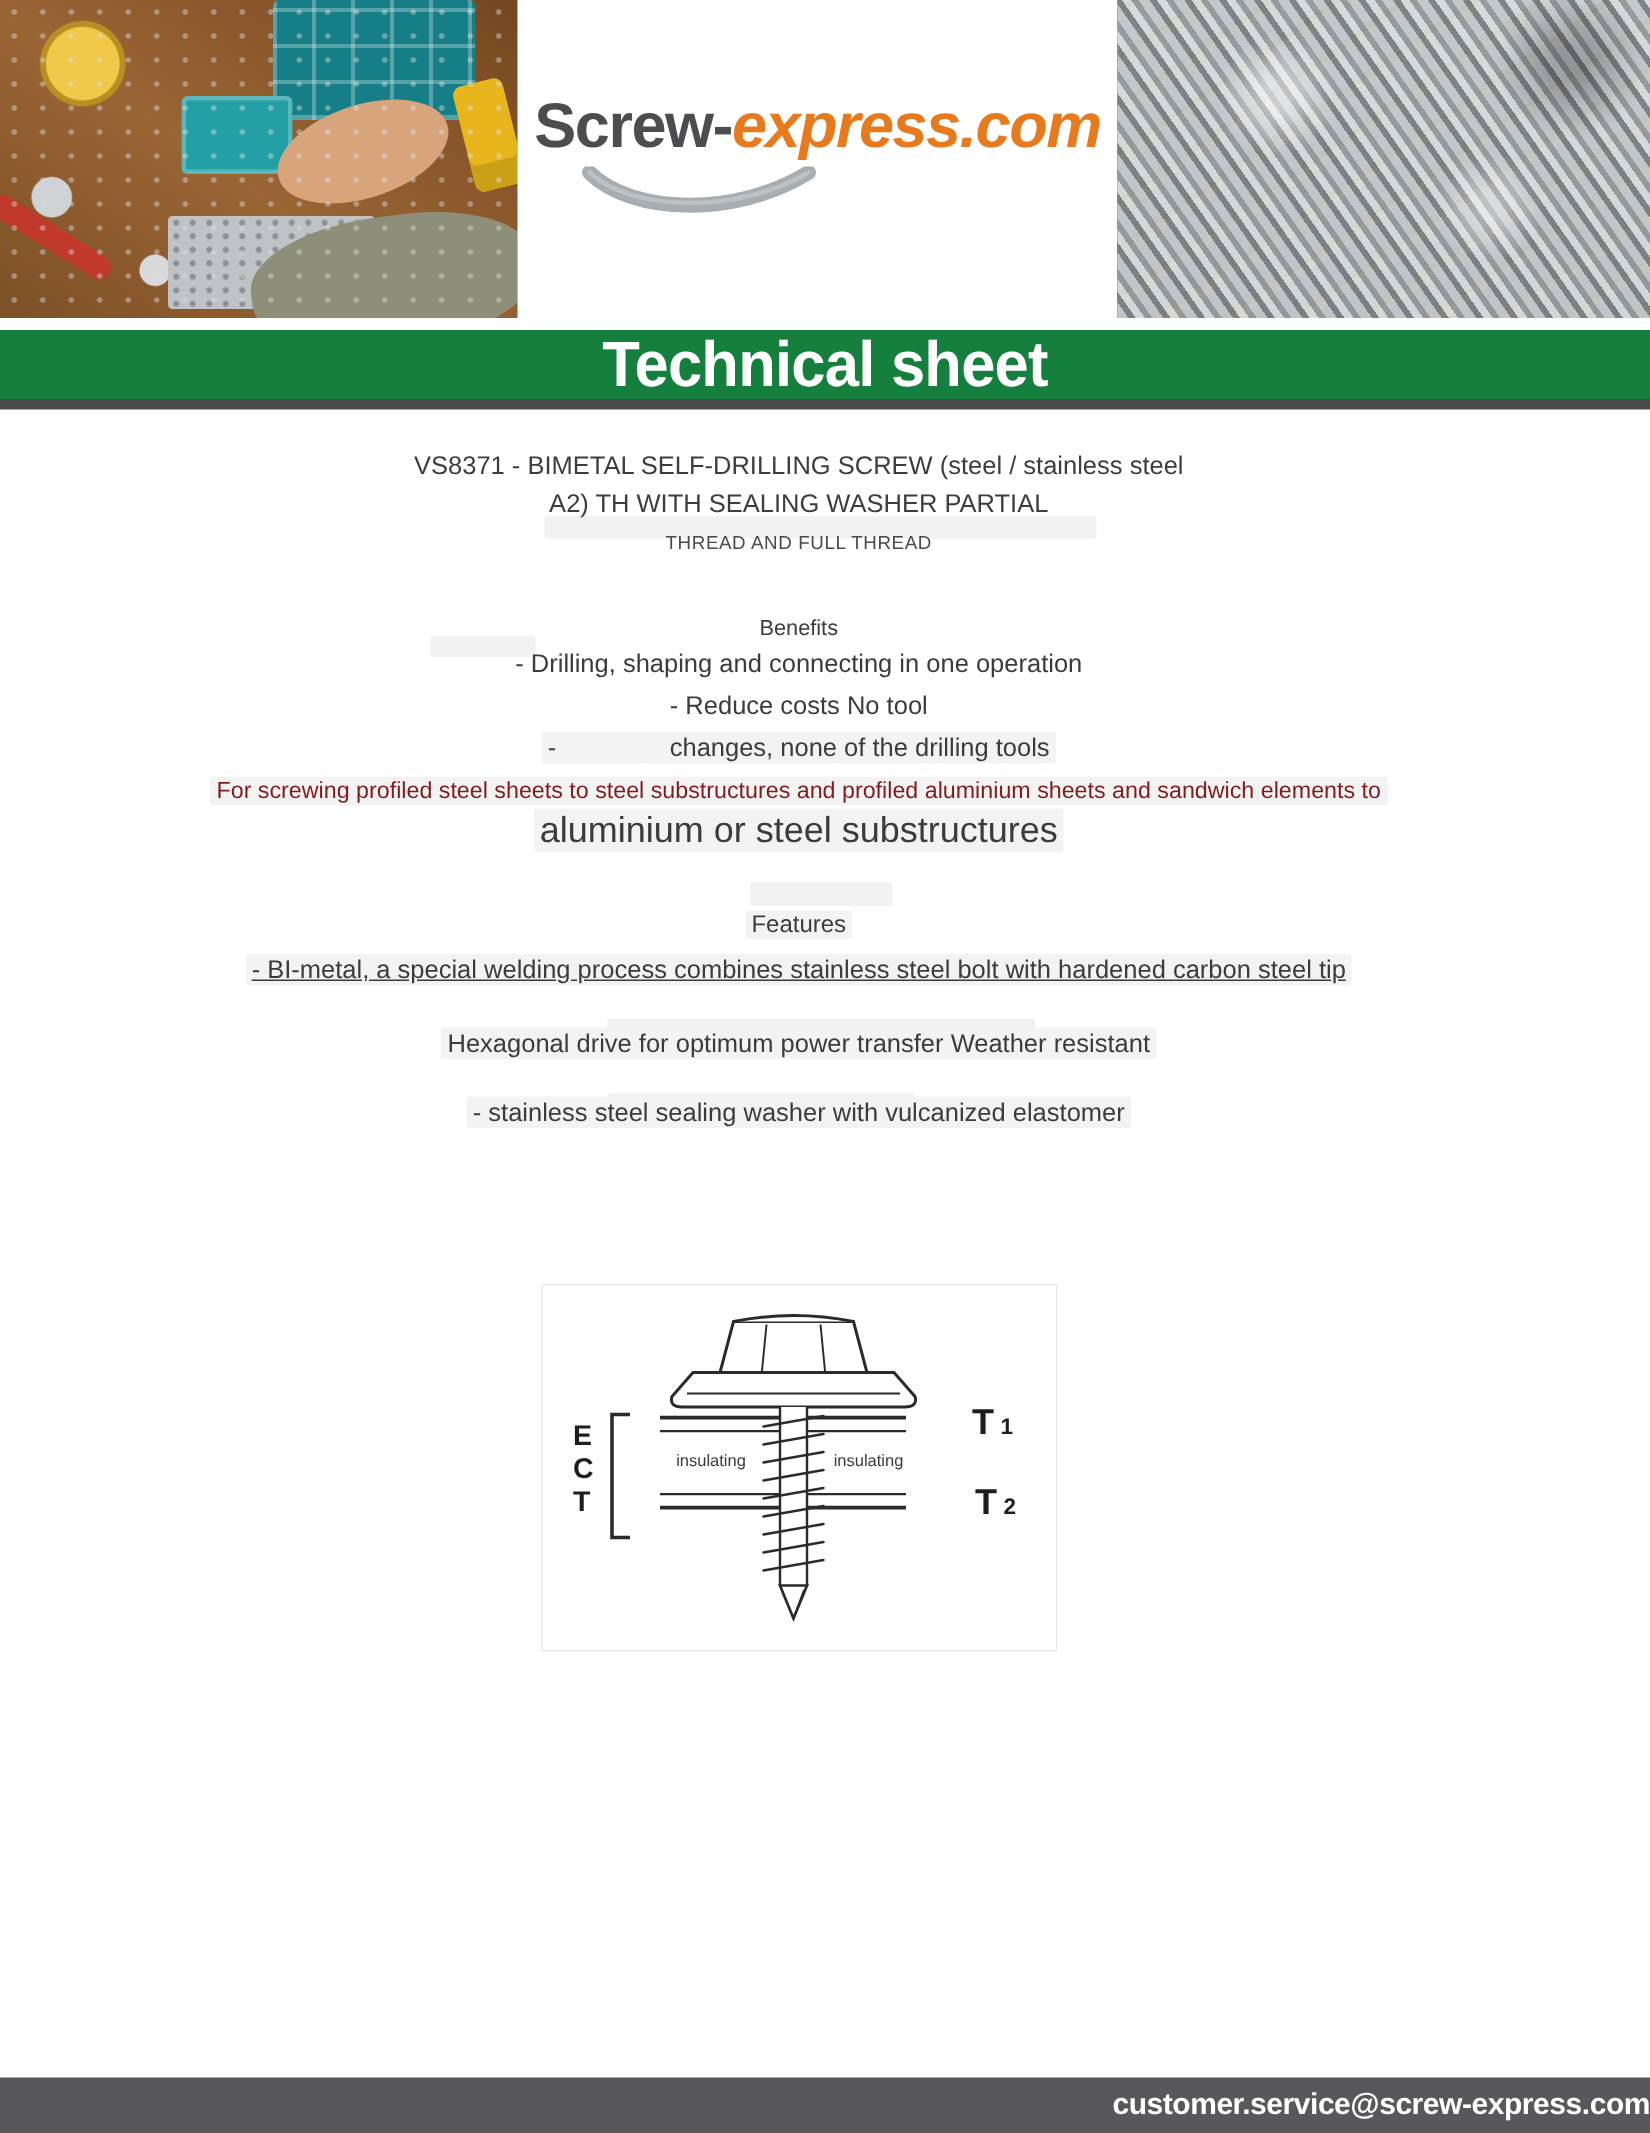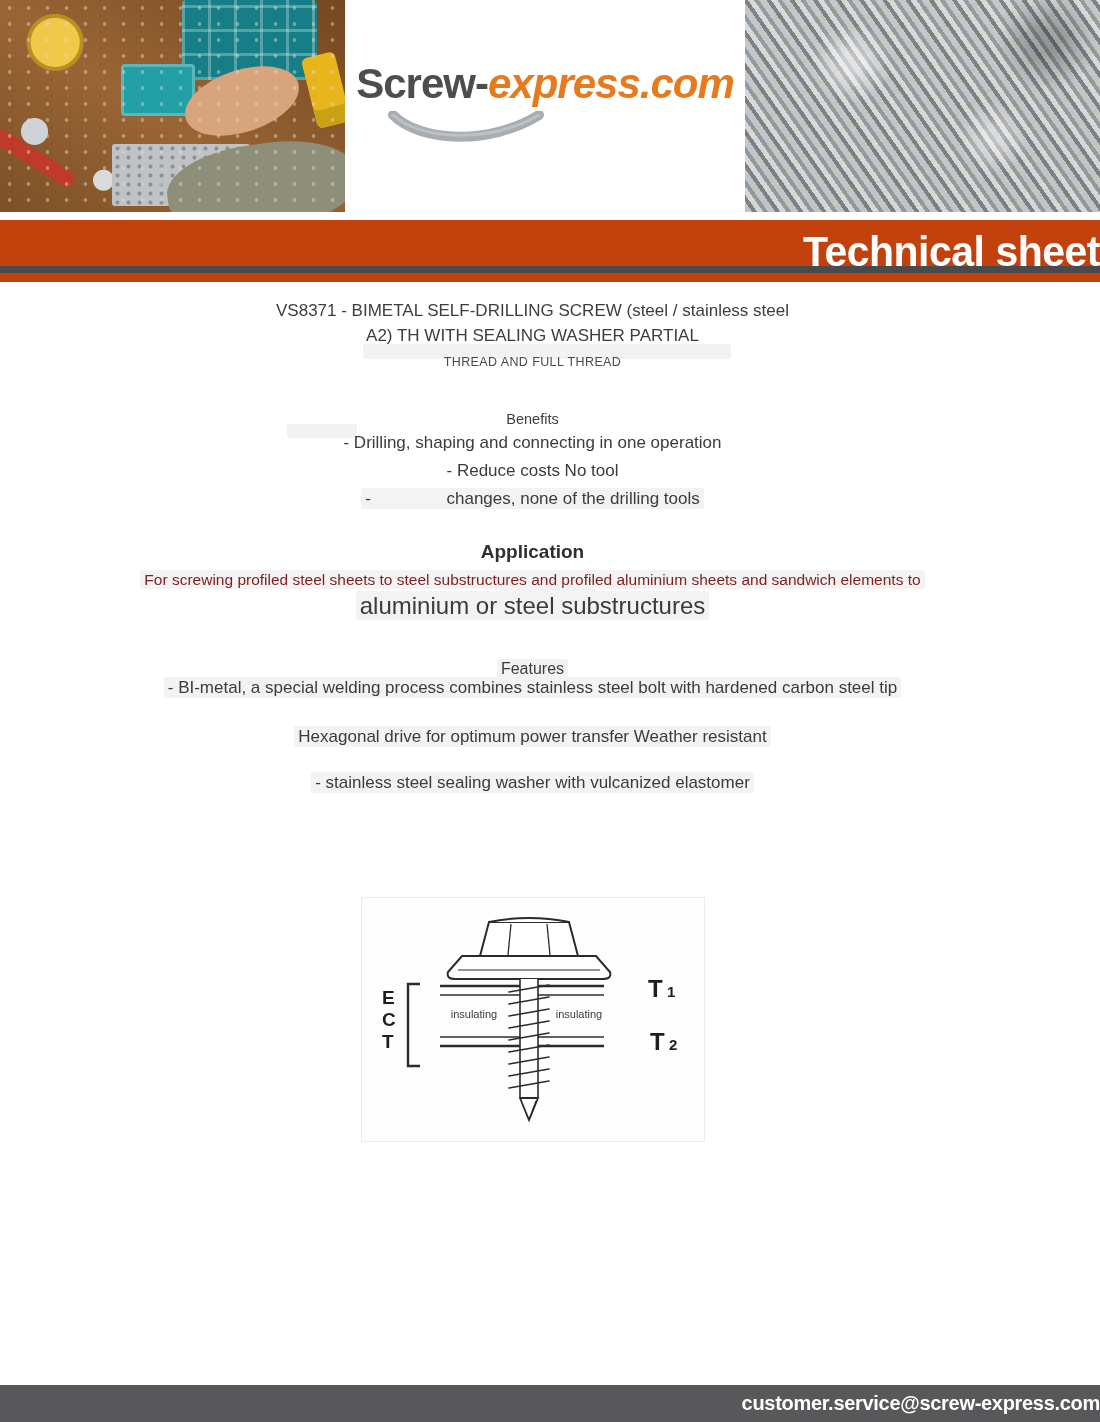--- a/index.html
+++ b/index.html
@@ -61,42 +61,42 @@
   }
 
   .logo-zone { position:absolute; left:345px; top:0; width:400px; height:212px;
     display:flex; flex-direction:column; align-items:center; justify-content:center; background:#fff; }
   .logo-text { font-size:42px; font-weight:700; letter-spacing:-1px; line-height:1; white-space:nowrap; }
   .logo-prefix { color:#4d4d4f; }
   .logo-suffix { color:#e87a1e; font-style:italic; }
   .logo-swoosh { margin-top:6px; align-self:flex-start; margin-left:42px; }
 
   
-  .banner { position:absolute; top:220px; left:0; width:1100px; height:62px; background:#c2410c;
-    display:flex; align-items:center; justify-content:flex-end; }
+  .banner { position:absolute; top:220px; left:0; width:1100px; height:46px; background:#15803d;
+    display:flex; align-items:center; justify-content:center; }
   .banner-title { color:#ffffff; font-size:41px; font-weight:800; letter-spacing:-0.5px; line-height:1;
     transform:scaleY(1.04); }
   .banner-underline { position:absolute; top:266px; left:0; width:1100px; height:7px; background:#4a4a4c; }
 
   
   .content { position:absolute; top:273px; left:0; width:1065px; text-align:center; z-index:2; }
 
   .product-title { margin-top:26px; font-size:17px; line-height:1.45; color:#3d3d3f; }
   .product-subtitle { margin-top:7px; font-size:12.5px; letter-spacing:.4px; color:#4a4a4c; }
 
   .section-heading-sm { margin-top:42px; font-size:14.5px; color:#3d3d3f; }
   .benefit-line { margin-top:5px; font-size:17px; line-height:1.35; white-space:pre-wrap; color:#3b3b3d; }
 
   .application-heading { margin-top:30px; font-size:19px; font-weight:700; color:#2f2f31; }
   .application-line1 { margin-top:8px; font-size:15.5px; color:#7f1d1d; }
   .application-line2 { margin-top:3px; font-size:24px; color:#3b3b3d; }
 
   .features-heading { margin-top:40px; font-size:16px; color:#3d3d3f; }
   .feature-line { font-size:17px; color:#3b3b3d; }
-  .feature-1 { margin-top:0; }
+  .feature-1 { margin-top:11px;text-decoration:underline; }
   .feature-2 { margin-top:29px; }
   .feature-3 { margin-top:26px; }
 
   .hl { background:#f3f3f3; padding:1px 4px; border-radius:2px; }
 
   .ghost { position:absolute; background:#f2f2f2; border-radius:2px; z-index:1; }
   .ghost-1 { left:500px; top:588px; width:95px;  height:16px; }
   .ghost-2 { left:405px; top:679px; width:285px; height:15px; }
   .ghost-3 { left:405px; top:729px; width:205px; height:15px; }
   .ghost-4 { left:287px; top:424px; width:70px;  height:14px; }
@@ -157,21 +157,20 @@
       <div>VS8371 - BIMETAL SELF-DRILLING SCREW (steel / stainless steel</div>
       <div>A2) TH WITH SEALING WASHER PARTIAL</div>
     </div>
     <div class="product-subtitle">THREAD AND FULL THREAD</div>
 
     <div class="section-heading-sm">Benefits</div>
     <div class="benefit-line">- Drilling, shaping and connecting in one operation</div>
     <div class="benefit-line">- Reduce costs No tool</div>
     <div class="benefit-line"><span class="hl">-                changes, none of the drilling tools</span></div>
 
-    <div class="application-heading">Application</div>
     <div class="application-line1"><span class="hl">For screwing profiled steel sheets to steel substructures and profiled aluminium sheets and sandwich elements to</span></div>
     <div class="application-line2"><span class="hl">aluminium or steel substructures</span></div>
 
     <div class="features-heading"><span class="hl">Features</span></div>
     <div class="feature-line feature-1"><span class="hl">- BI-metal, a special welding process combines stainless steel bolt with hardened carbon steel tip</span></div>
     <div class="feature-line feature-2"><span class="hl">Hexagonal drive for optimum power transfer Weather resistant</span></div>
     <div class="feature-line feature-3"><span class="hl">- stainless steel sealing washer with vulcanized elastomer</span></div>
 
     <div class="diagram-box">
       <svg width="342" height="243" viewBox="0 0 342 243">

